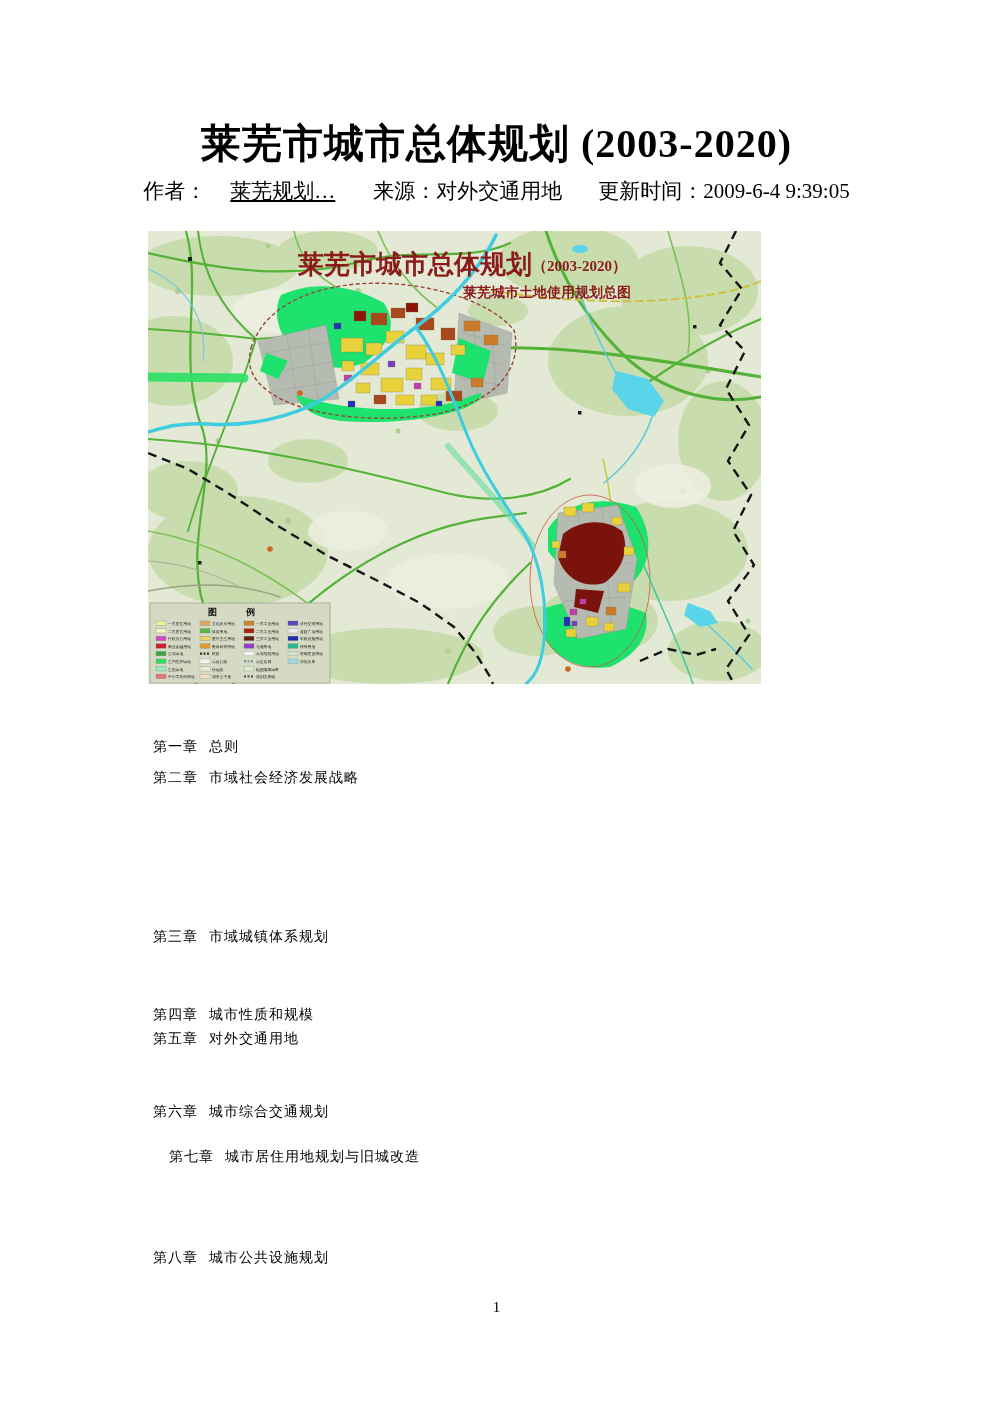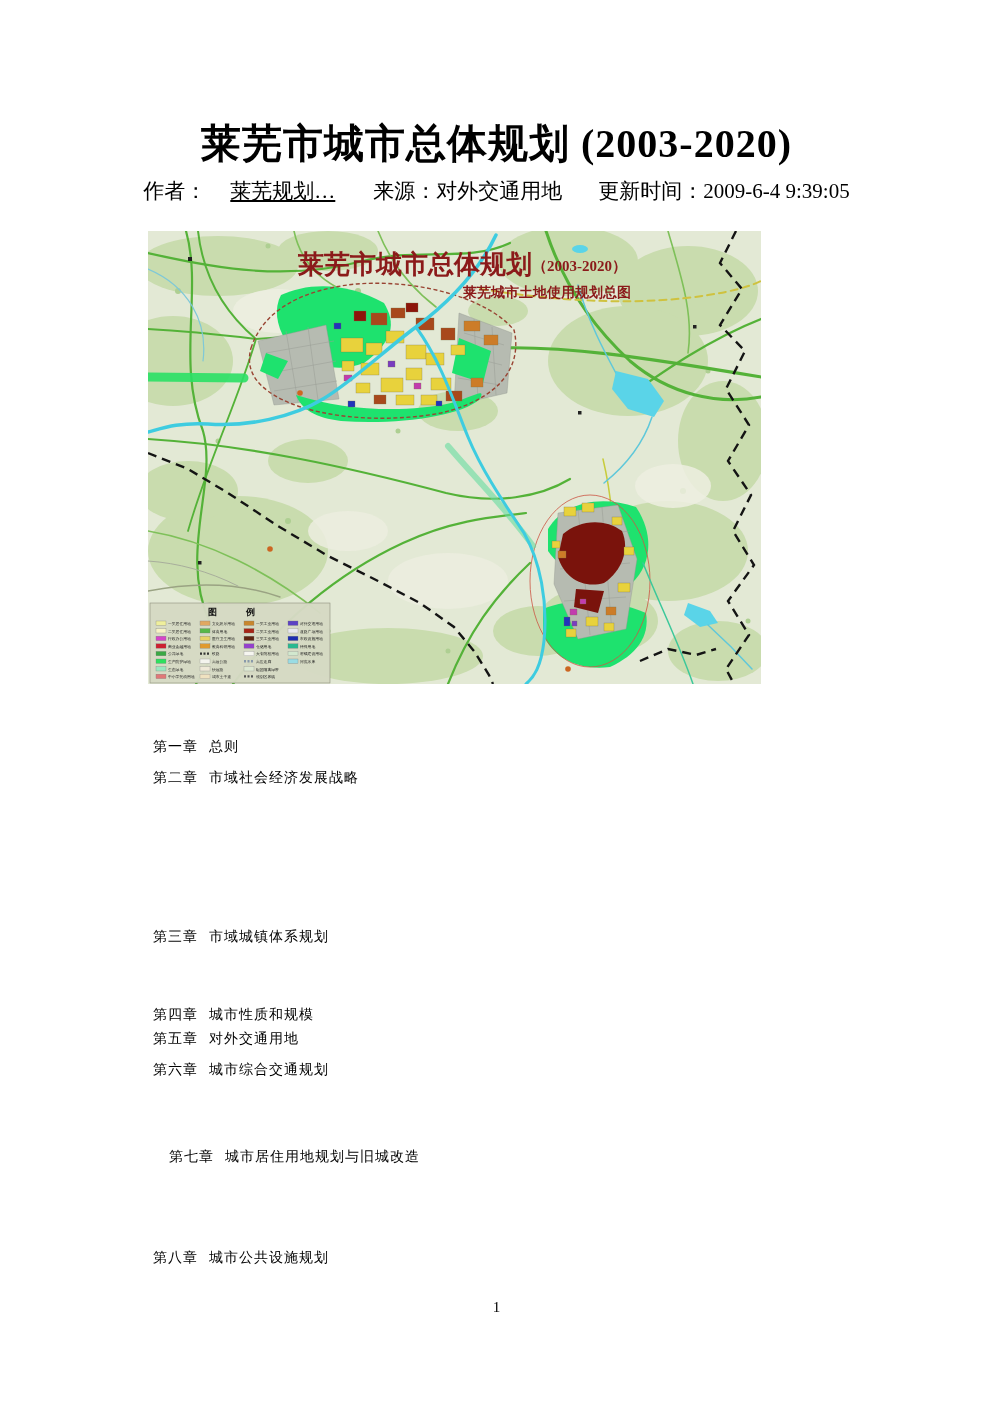--- a/index.html
+++ b/index.html
@@ -294,19 +294,19 @@
       </g>
     </svg>
   </div>
 
   <div>
       <div class="chapter" style="top: 738px;"><span class="num">第一章</span><span>总则</span></div>
       <div class="chapter" style="top: 769px;"><span class="num">第二章</span><span>市域社会经济发展战略</span></div>
       <div class="chapter" style="top: 928px;"><span class="num">第三章</span><span>市域城镇体系规划</span></div>
       <div class="chapter" style="top: 1006px;"><span class="num">第四章</span><span>城市性质和规模</span></div>
       <div class="chapter" style="top: 1030px;"><span class="num">第五章</span><span>对外交通用地</span></div>
-      <div class="chapter" style="top: 1061px;"><span class="num">第六章</span><span>城市综合交通规划</span></div>
+      <div class="chapter" style="top: 1103px;"><span class="num">第六章</span><span>城市综合交通规划</span></div>
       <div class="chapter" style="top: 1148px; margin-left: 16px;"><span class="num">第七章</span><span>城市居住用地规划与旧城改造</span></div>
       <div class="chapter" style="top: 1249px;"><span class="num">第八章</span><span>城市公共设施规划</span></div>
     </div>
 
   <div class="page-number">1</div>
 </div>
 
 </body></html>

